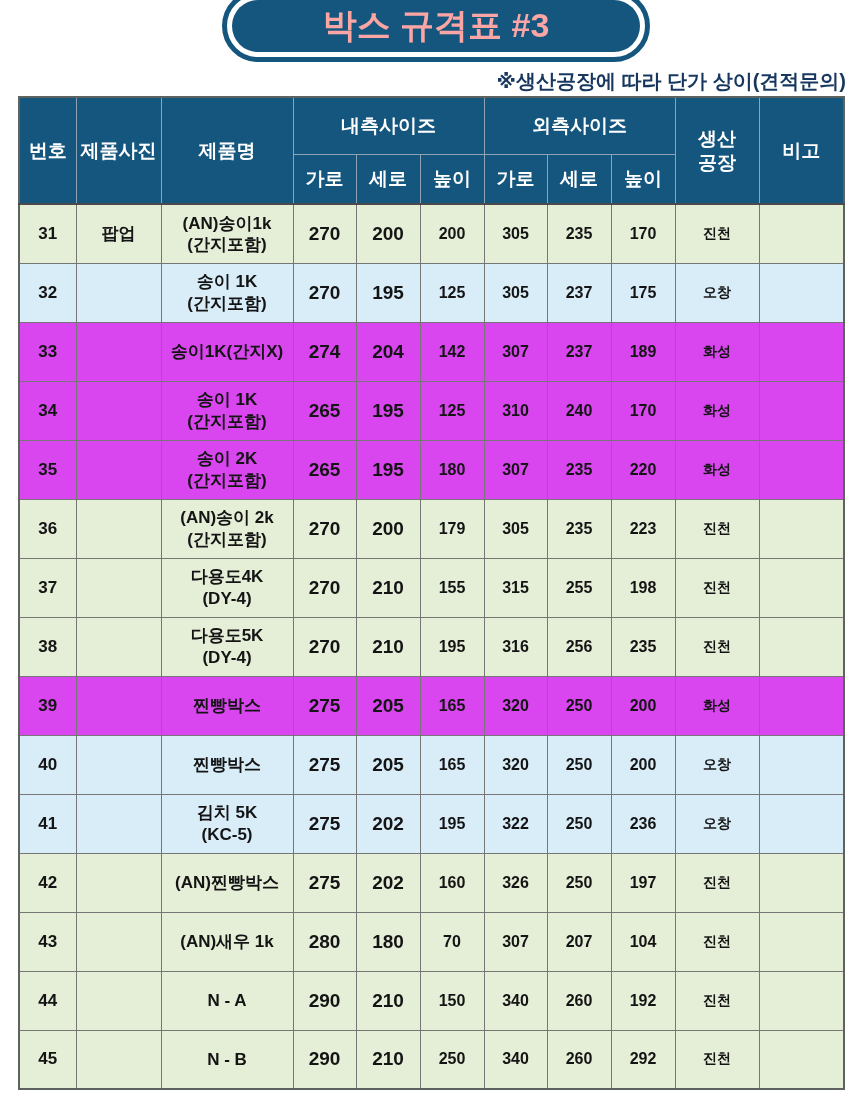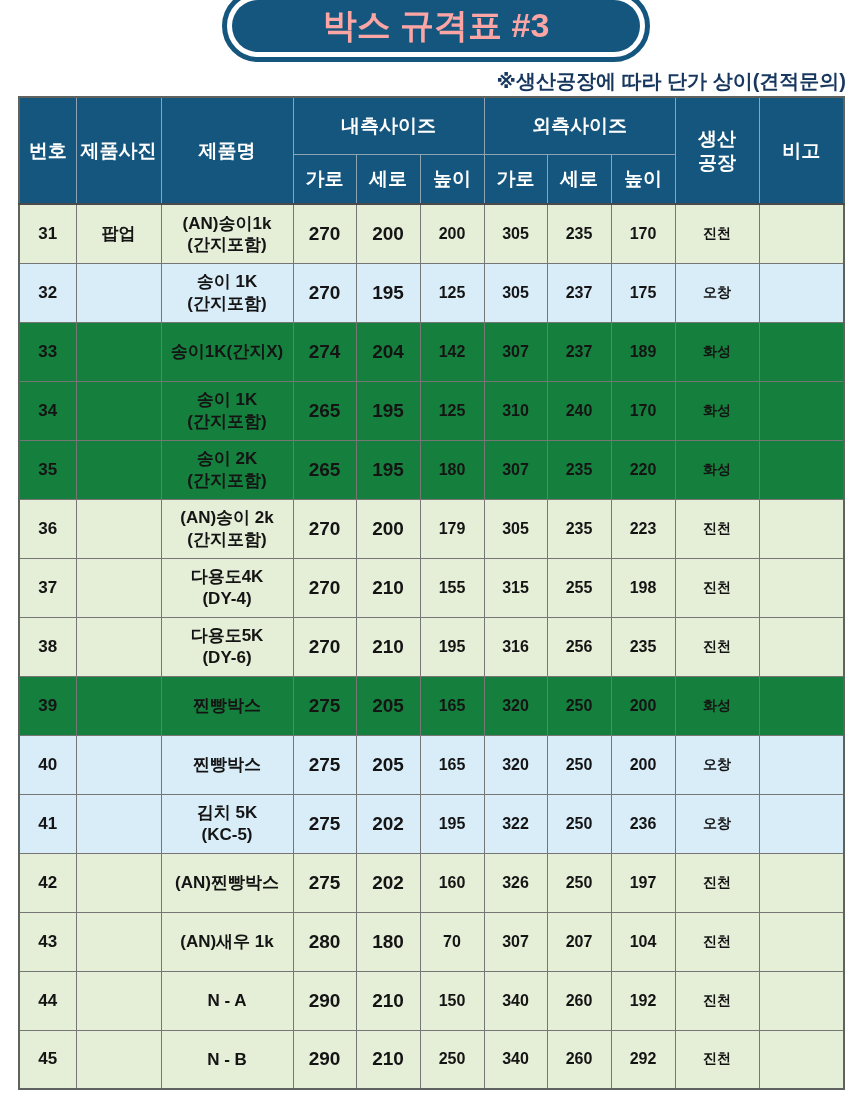--- a/index.html
+++ b/index.html
@@ -50,21 +50,21 @@
   .pre{white-space:pre-line;line-height:1.25;}
   .c-no{font-size:17px;}
   .c-photo{font-size:17px;font-family:Liberation Serif, serif;}
   .c-name{font-size:17px;}
   .c-num{font-size:16px;}
   .c-num.big{font-size:19px;}
   .c-factory{font-size:14px;}
   .c-remark{font-size:16px;}
   tr.theme-green td{background:#e5eed7;}
   tr.theme-blue td{background:#d9edf9;}
-  tr.theme-white td{background:#15803d;}
+  tr.theme-white td{background:#d946ef;}
 </style>
 </head>
 <body>
 
 <div class="title-wrap">
   <div class="title-pill">박스 규격표 #3</div>
 </div>
 
 <div class="note">※생산공장에 따라 단가 상이(견적문의)</div>
 
@@ -197,21 +197,21 @@
     <td class="c-num">315</td>
     <td class="c-num">255</td>
     <td class="c-num">198</td>
     <td class="c-factory">진천</td>
     <td class="c-remark"></td>
   </tr>
       <tr class="theme-green">
     <td class="c-no">38</td>
     <td class="c-photo"></td>
     <td class="c-name pre">다용도5K
-(DY-6)</td>
+(DY-4)</td>
     <td class="c-num big">270</td>
     <td class="c-num big">210</td>
     <td class="c-num">195</td>
     <td class="c-num">316</td>
     <td class="c-num">256</td>
     <td class="c-num">235</td>
     <td class="c-factory">진천</td>
     <td class="c-remark"></td>
   </tr>
       <tr class="theme-white">

